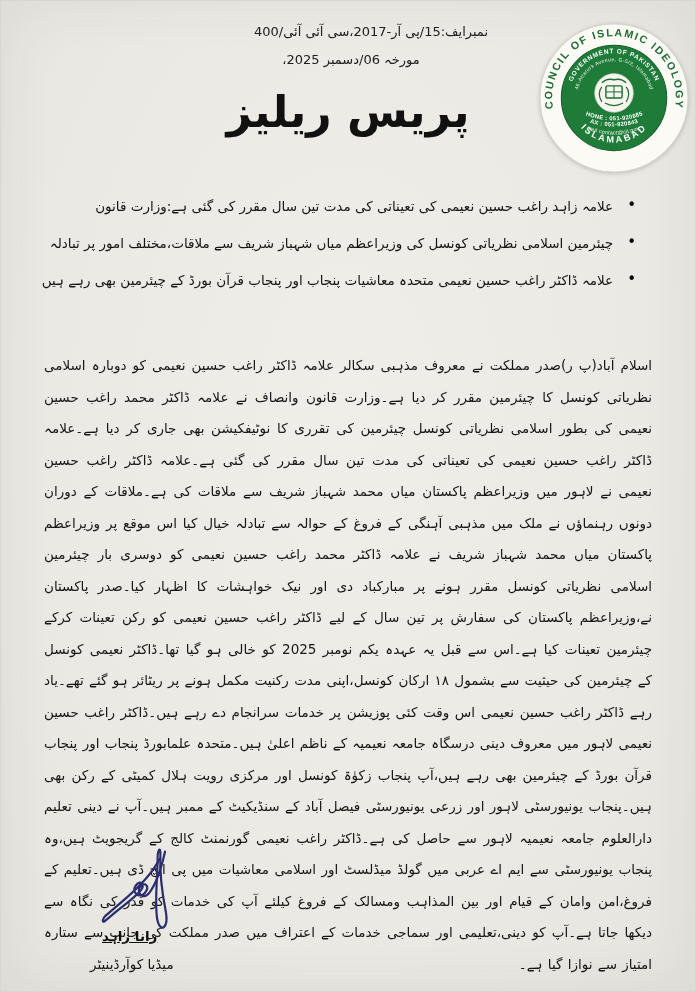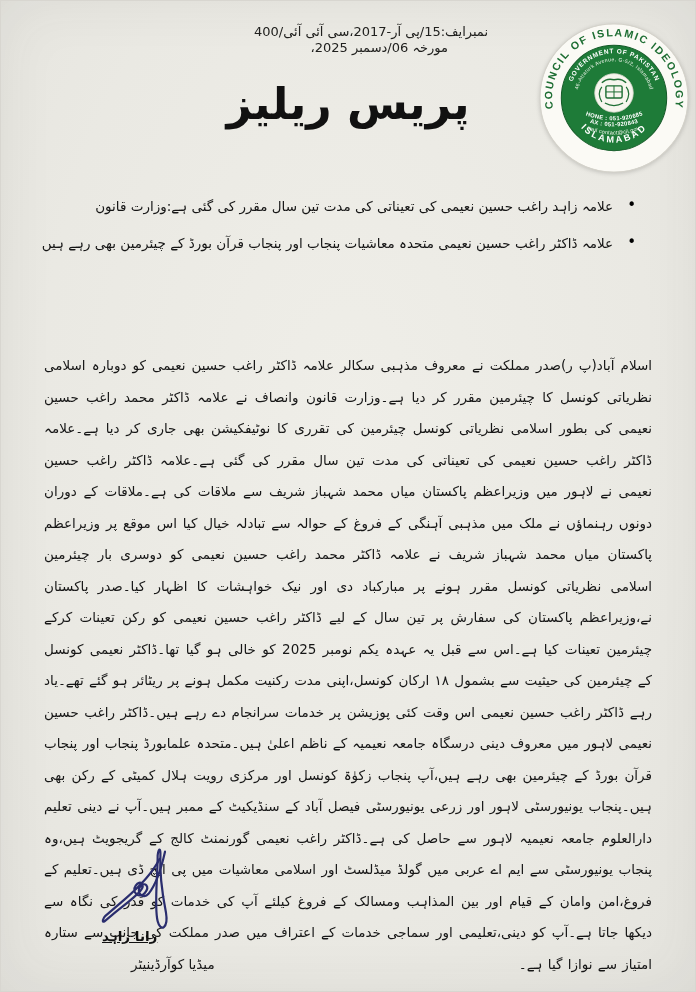--- a/index.html
+++ b/index.html
@@ -8,31 +8,31 @@
 
   .paper {
     position:relative; width:696px; height:992px; overflow:hidden;
     background:radial-gradient(ellipse at 50% 42%, #efeee8 0%, #eae9e3 62%, #e5e4de 100%);
     box-shadow: inset 0 0 60px rgba(60,60,50,0.07);
     outline:1px solid #d8d6d0; outline-offset:-1px;
     color:#1b1b1b;
   }
 
   
-  .ref-block { position:absolute; top:24px; right:208px; direction:rtl; text-align:right;
+  .ref-block { position:absolute; top:24px; right:208px; direction:rtl; text-align:center;
     font-size:13px; line-height:1.2; color:#20201e; }
   .ref-line { white-space:nowrap; }
-  .date-line { white-space:nowrap; padding-right:40px; }
+  .date-line { white-space:nowrap; margin-top:12px; padding-right:40px; }
 
   
   .seal { position:absolute; top:22px; left:538px; width:152px; height:152px; }
   .seal svg { filter:drop-shadow(0 1px 2px rgba(0,0,0,0.18)); }
 
   
-  .press-title { position:absolute; top:78px; left:0; width:696px; text-align:center;
+  .press-title { position:absolute; top:86px; left:0; width:696px; text-align:center;
     direction:rtl; font-size:44px; font-weight:bold; color:#111; letter-spacing:1px; }
 
   
   .bullets { position:absolute; top:188px; right:60px; width:586px; direction:rtl;
     list-style:none; }
   .bullets li { text-align:right; white-space:nowrap; font-size:13.5px; line-height:37px;
     color:#151515; }
   .bullet-dot { display:inline-block; font-size:15px; margin-left:14px; color:#000;
     transform:translateY(-1px); }
 
@@ -40,21 +40,21 @@
   .body-text { position:absolute; top:350px; left:44px; width:608px; direction:rtl;
     text-align:justify; font-size:13.5px; line-height:31.5px; color:#161616;
     word-spacing:1px; }
 
   
   .sig-block { position:absolute; left:66px; top:842px; width:190px; }
   .sig-ink { position:absolute; left:22px; top:0; }
   .sig-name { position:absolute; left:36px; top:86px; direction:rtl; font-size:13.5px;
     font-weight:bold; color:#111; white-space:nowrap;text-decoration:underline; }
   .sig-role { position:absolute; left:24px; top:114px; direction:rtl; font-size:13.5px;
-    color:#161616; white-space:nowrap;margin-left:41px; }
+    color:#161616; white-space:nowrap; }
 
   .logo-ring-text { font-family:"Liberation Sans", sans-serif; font-weight:bold;
     font-size:10.5px; letter-spacing:1.6px; fill:#1e6e33; }
   .logo-gov { font-family:"Liberation Sans", sans-serif; font-weight:bold; font-size:6.4px;
     letter-spacing:0.7px; fill:#ffffff; }
   .logo-addr { font-family:"Liberation Sans", sans-serif; font-size:5px; letter-spacing:0.4px;
     fill:#f2f7ee; }
   .logo-contact { font-family:"Liberation Sans", sans-serif; font-weight:bold; font-size:5.8px;
     letter-spacing:0.3px; fill:#ffffff; }
   .logo-email { font-family:"Liberation Sans", sans-serif; font-size:5.4px; letter-spacing:0.2px;
@@ -120,20 +120,21 @@
       <text class="logo-city" text-anchor="middle">
         <textPath href="#cityArc" startOffset="50%">ISLAMABAD</textPath>
       </text>
     </svg>
   </div>
 
   <div class="press-title">پریس ریلیز</div>
 
   <ul class="bullets">
     <li><span class="bullet-dot">•</span><span>علامہ زاہد راغب حسین نعیمی کی تعیناتی کی مدت تین سال مقرر کی گئی ہے:وزارت قانون</span></li>
+    <li><span class="bullet-dot">•</span><span>چیئرمین اسلامی نظریاتی کونسل کی وزیراعظم میاں شہباز شریف سے ملاقات،مختلف امور پر تبادلہ</span></li>
     <li><span class="bullet-dot">•</span><span>علامہ ڈاکٹر راغب حسین نعیمی متحدہ معاشیات پنجاب اور پنجاب قرآن بورڈ کے چیئرمین بھی رہے ہیں</span></li>
   </ul>
 
   <p class="body-text">اسلام آباد(پ ر)صدر مملکت نے معروف مذہبی سکالر علامہ ڈاکٹر راغب حسین نعیمی کو دوبارہ اسلامی نظریاتی کونسل کا چیئرمین مقرر کر دیا ہے۔وزارت قانون وانصاف نے علامہ ڈاکٹر محمد راغب حسین نعیمی کی بطور اسلامی نظریاتی کونسل چیئرمین کی تقرری کا نوٹیفکیشن بھی جاری کر دیا ہے۔علامہ ڈاکٹر راغب حسین نعیمی کی تعیناتی کی مدت تین سال مقرر کی گئی ہے۔علامہ ڈاکٹر راغب حسین نعیمی نے لاہور میں وزیراعظم پاکستان میاں محمد شہباز شریف سے ملاقات کی ہے۔ملاقات کے دوران دونوں رہنماؤں نے ملک میں مذہبی آہنگی کے فروغ کے حوالہ سے تبادلہ خیال کیا اس موقع پر وزیراعظم پاکستان میاں محمد شہباز شریف نے علامہ ڈاکٹر محمد راغب حسین نعیمی کو دوسری بار چیئرمین اسلامی نظریاتی کونسل مقرر ہونے پر مبارکباد دی اور نیک خواہشات کا اظہار کیا۔صدر پاکستان نے،وزیراعظم پاکستان کی سفارش پر تین سال کے لیے ڈاکٹر راغب حسین نعیمی کو رکن تعینات کرکے چیئرمین تعینات کیا ہے۔اس سے قبل یہ عہدہ یکم نومبر 2025 کو خالی ہو گیا تھا۔ڈاکٹر نعیمی کونسل کے چیئرمین کی حیثیت سے بشمول ۱۸ ارکان کونسل،اپنی مدت رکنیت مکمل ہونے پر ریٹائر ہو گئے تھے۔یاد رہے ڈاکٹر راغب حسین نعیمی اس وقت کئی پوزیشن پر خدمات سرانجام دے رہے ہیں۔ڈاکٹر راغب حسین نعیمی لاہور میں معروف دینی درسگاہ جامعہ نعیمیہ کے ناظم اعلیٰ ہیں۔متحدہ علمابورڈ پنجاب اور پنجاب قرآن بورڈ کے چیئرمین بھی رہے ہیں،آپ پنجاب زکوٰۃ کونسل اور مرکزی رویت ہلال کمیٹی کے رکن بھی ہیں۔پنجاب یونیورسٹی لاہور اور زرعی یونیورسٹی فیصل آباد کے سنڈیکیٹ کے ممبر ہیں۔آپ نے دینی تعلیم دارالعلوم جامعہ نعیمیہ لاہور سے حاصل کی ہے۔ڈاکٹر راغب نعیمی گورنمنٹ کالج کے گریجویٹ ہیں،وہ پنجاب یونیورسٹی سے ایم اے عربی میں گولڈ میڈلسٹ اور اسلامی معاشیات میں پی ایچ ڈی ہیں۔تعلیم کے فروغ،امن وامان کے قیام اور بین المذاہب ومسالک کے فروغ کیلئے آپ کی خدمات کو قدر کی نگاہ سے دیکھا جاتا ہے۔آپ کو دینی،تعلیمی اور سماجی خدمات کے اعتراف میں صدر مملکت کی جانب سے ستارہ امتیاز سے نوازا گیا ہے۔</p>
 
   <div class="sig-block">
     <svg class="sig-ink" width="110" height="100" viewBox="0 0 120 100">
       <g fill="none" stroke="#2a2d6e" stroke-width="2.4" stroke-linecap="round" stroke-linejoin="round">
         <path d="M84,6 C80,24 74,42 66,52 C60,59 52,50 57,44 C62,38 68,44 62,51 C56,58 47,50 52,43 C57,36 63,42 57,49 C50,57 40,64 30,72 L18,82 C15,84 16,79 19,76 L40,58 C54,46 70,30 78,14"></path>
         <path d="M76,10 C76,34 72,66 76,82 C79,94 88,90 85,72 C81,52 78,28 79,8 C79,2 77,2 76,10"></path>

